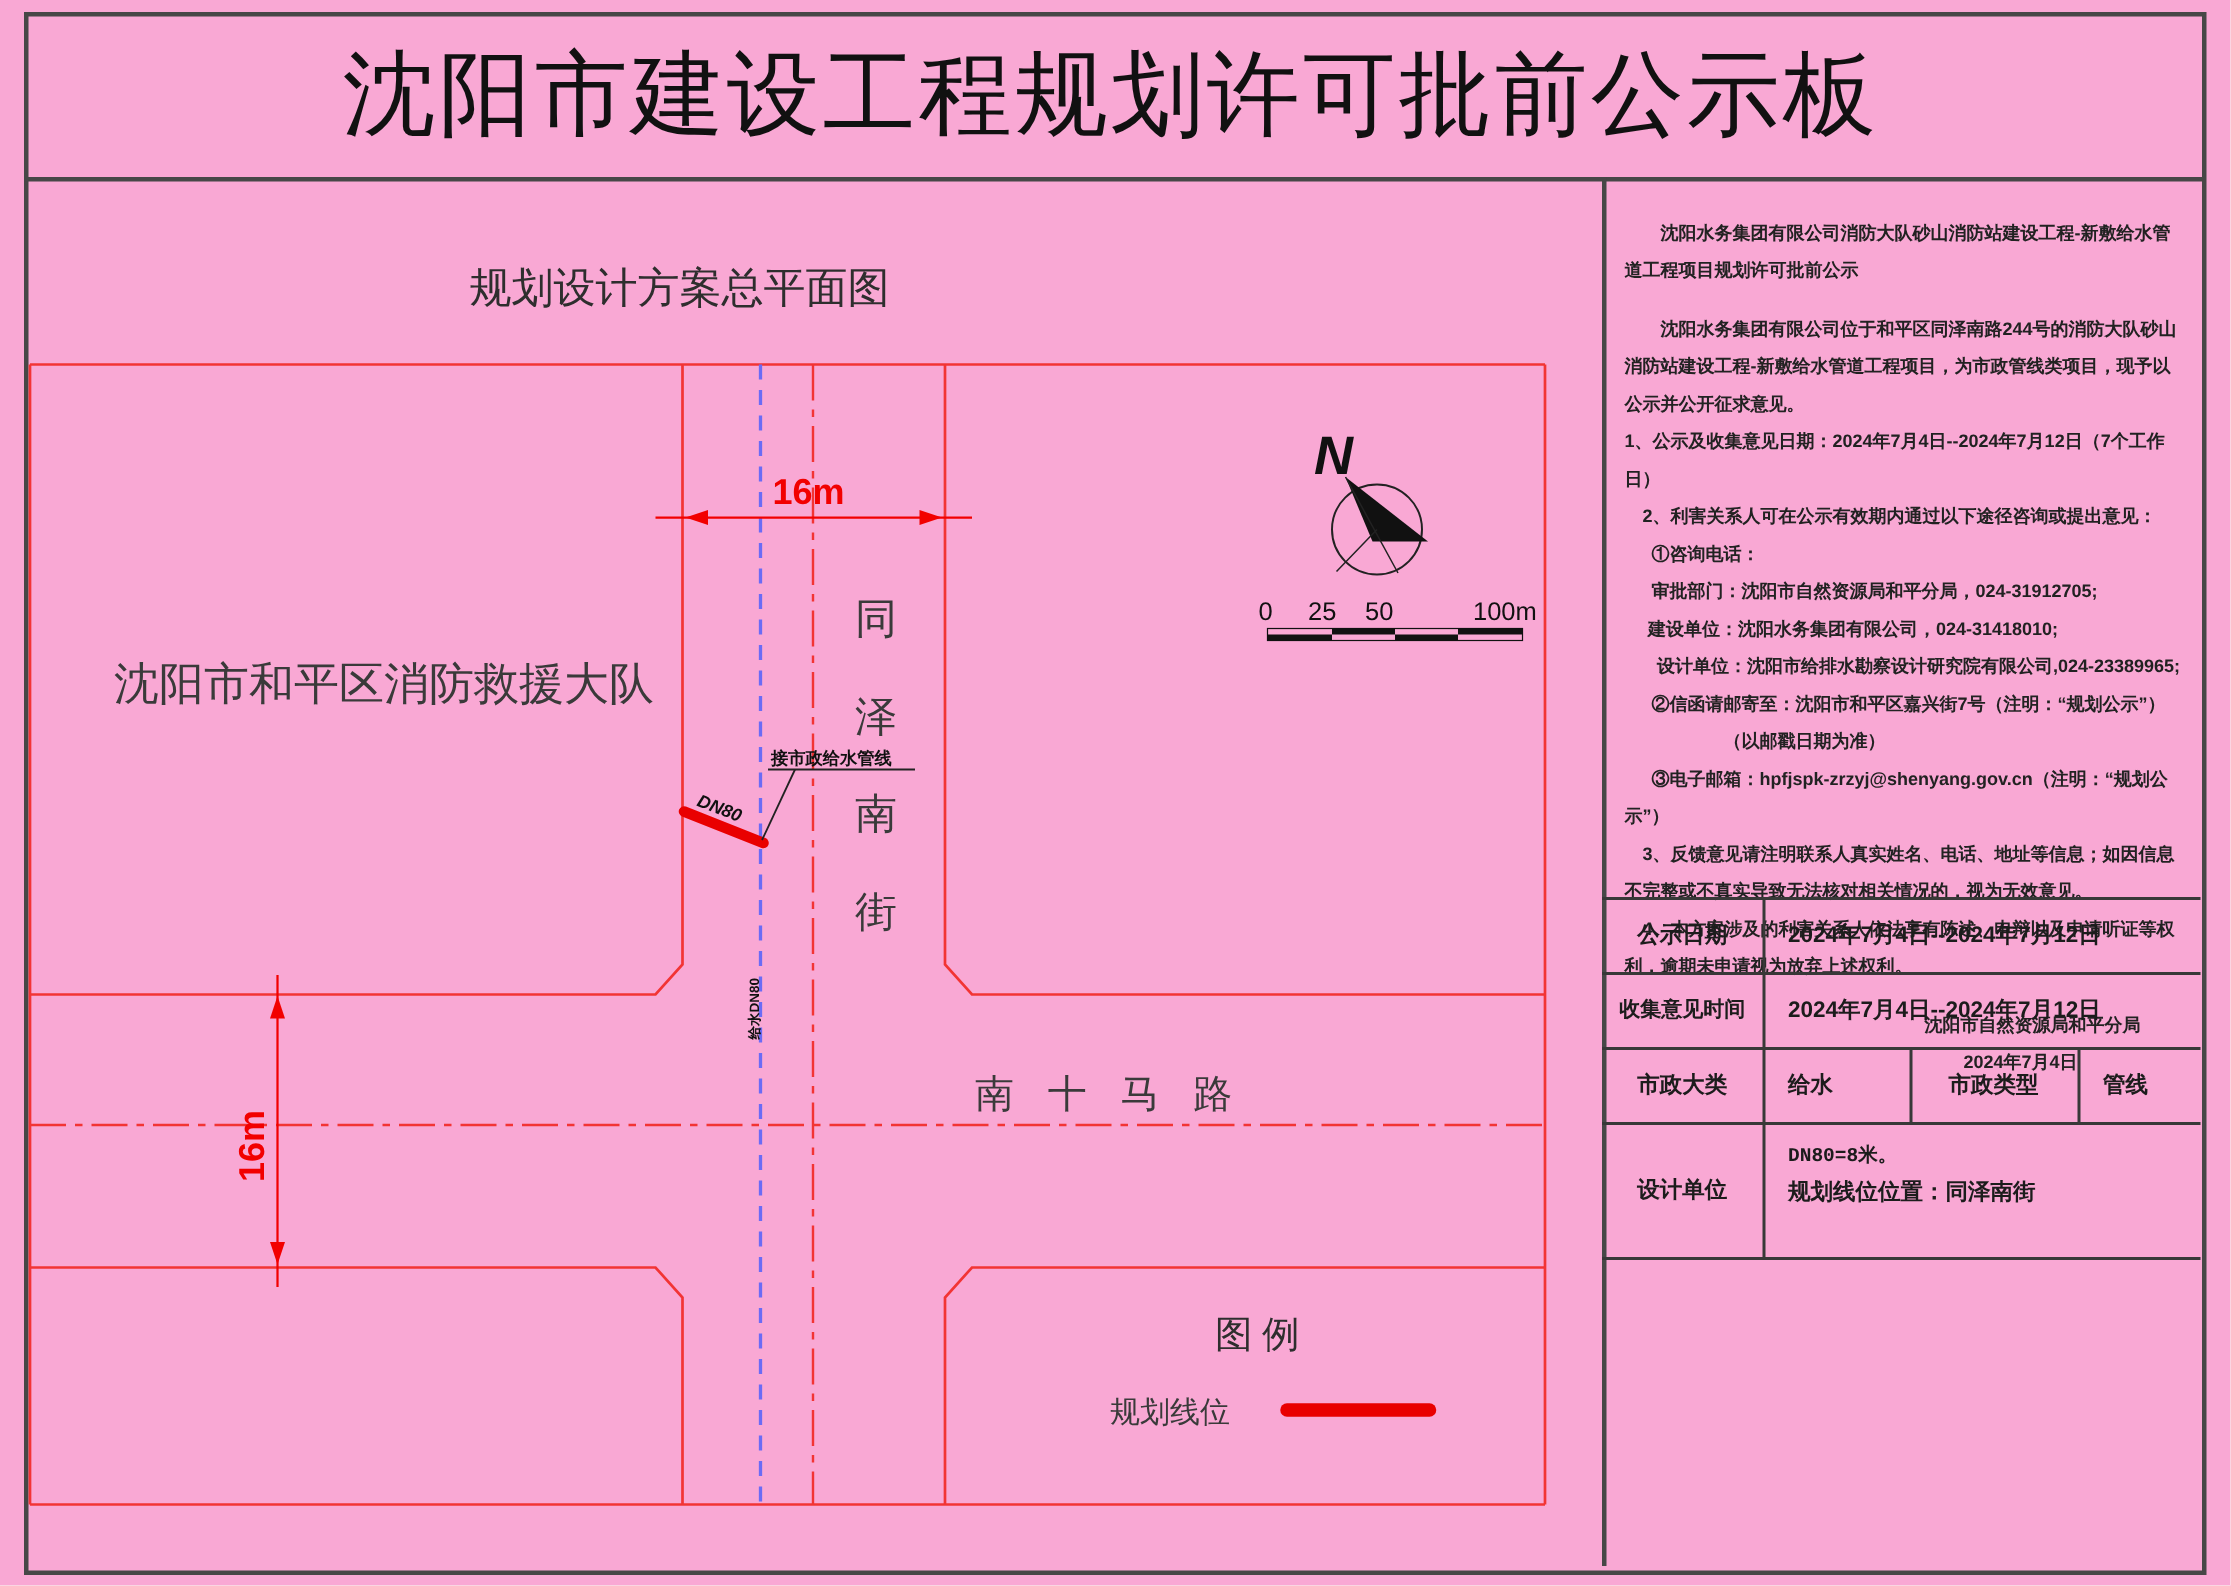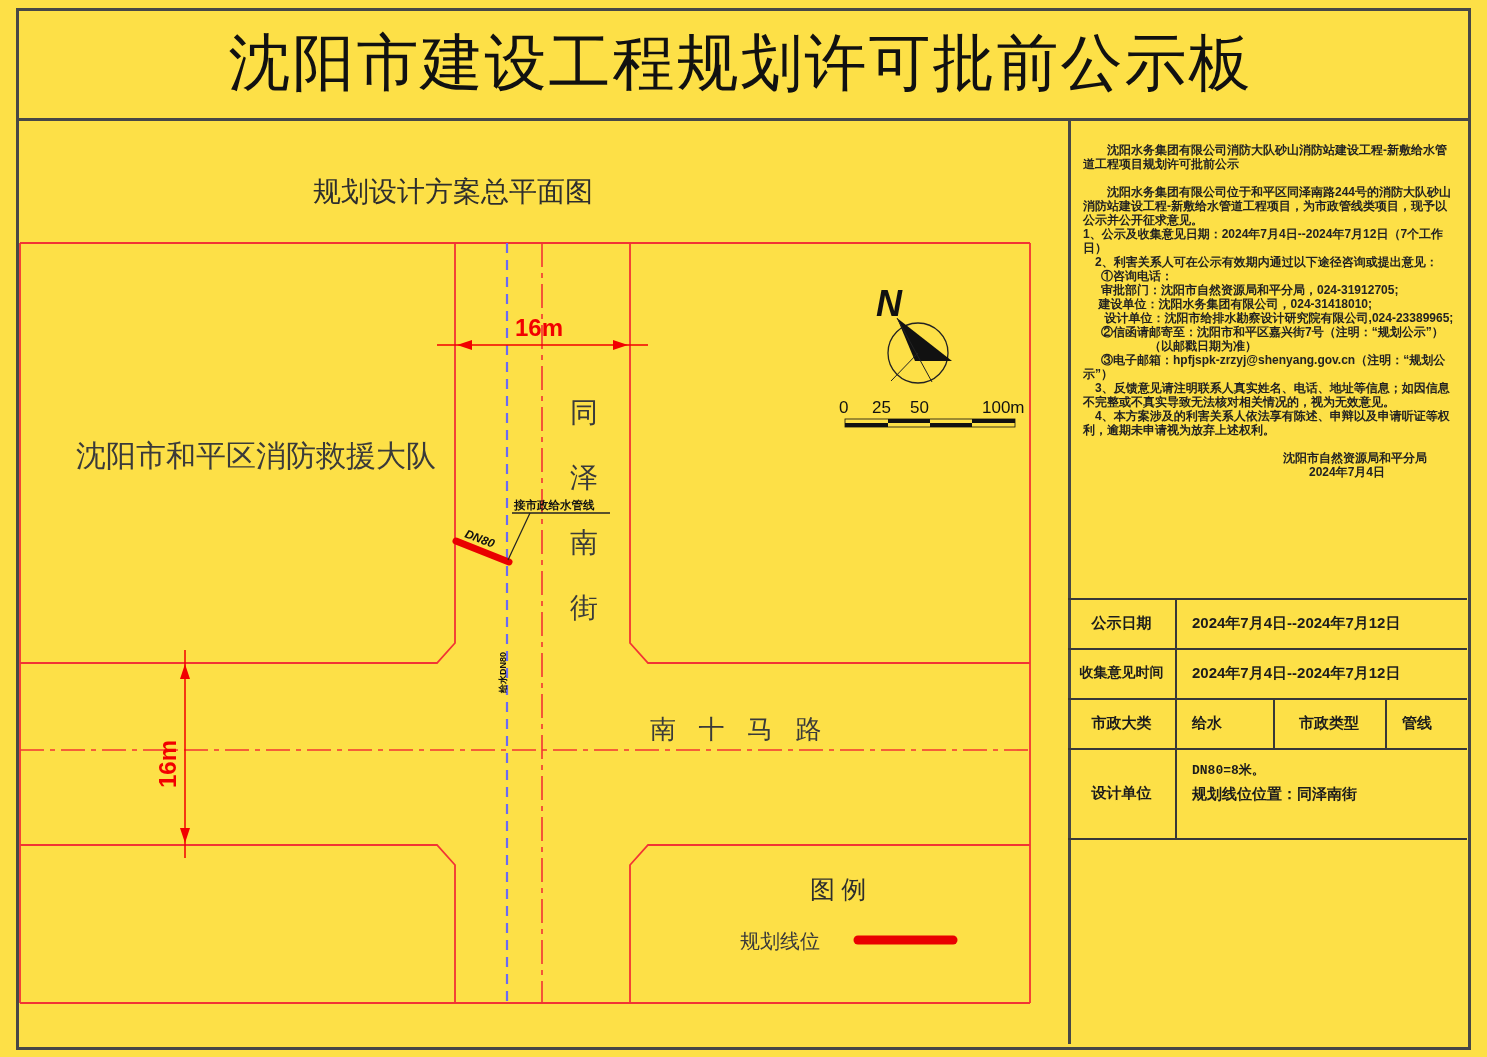--- a/index.html
+++ b/index.html
@@ -1,31 +1,31 @@
 <!DOCTYPE html>
 <html><head>
 <meta charset="utf-8">
 <style>
   html,body{margin:0;padding:0;background:#fbf8ee;}
-  .page{position:relative;width:1487px;height:1057px;background:#fde047;overflow:hidden;
+  .page{position:relative;width:1487px;height:1057px;background:#f9a8d4;overflow:hidden;
         font-family:"Liberation Sans",sans-serif;color:#222;}
   .frame{position:absolute;left:16px;top:8px;width:1449px;height:1036px;border:3px solid #474747;}
   .title-band{position:absolute;left:16px;top:8px;width:1449px;height:110px;display:flex;
         align-items:center;justify-content:center;}
   .page-title{font-family:"Liberation Serif",serif;font-size:62px;font-weight:500;color:#111;
         letter-spacing:2px;white-space:nowrap;}
   .title-sep{position:absolute;left:16px;top:118px;width:1452px;height:0;border-top:3px solid #474747;}
   .v-divider{position:absolute;left:1068px;top:118px;height:926px;width:0;border-left:3px solid #474747;}
   .map-panel{position:absolute;left:16px;top:121px;width:1052px;height:923px;}
   .map-panel svg{display:block;}
 
   .right-panel{position:absolute;left:1071px;top:121px;width:394px;height:923px;}
   .notice-title{margin-top:26px;text-align:center;font-family:"Liberation Serif",serif;
         font-size:25px;color:#111;letter-spacing:4px;}
-  .notice-body{margin-top:22px;padding:0 10px 0 12px;font-size:12px;line-height:14px;
+  .notice-body{margin-top:22px;padding:0 10px 0 12px;font-size:12px;line-height:25px;
         font-weight:600;color:#222;}
   .notice-body p{margin:0;}
   .p-gap{margin-top:14px !important;}
   .ind2{text-indent:2em;}
   .ind1{text-indent:1em;}
   .ind15{text-indent:1.5em;}
   .ind13{text-indent:1.3em;}
   .ind18{text-indent:1.8em;}
   .ind55{text-indent:5.5em;}
   .sig{ text-align:right;padding-right:28px;}

